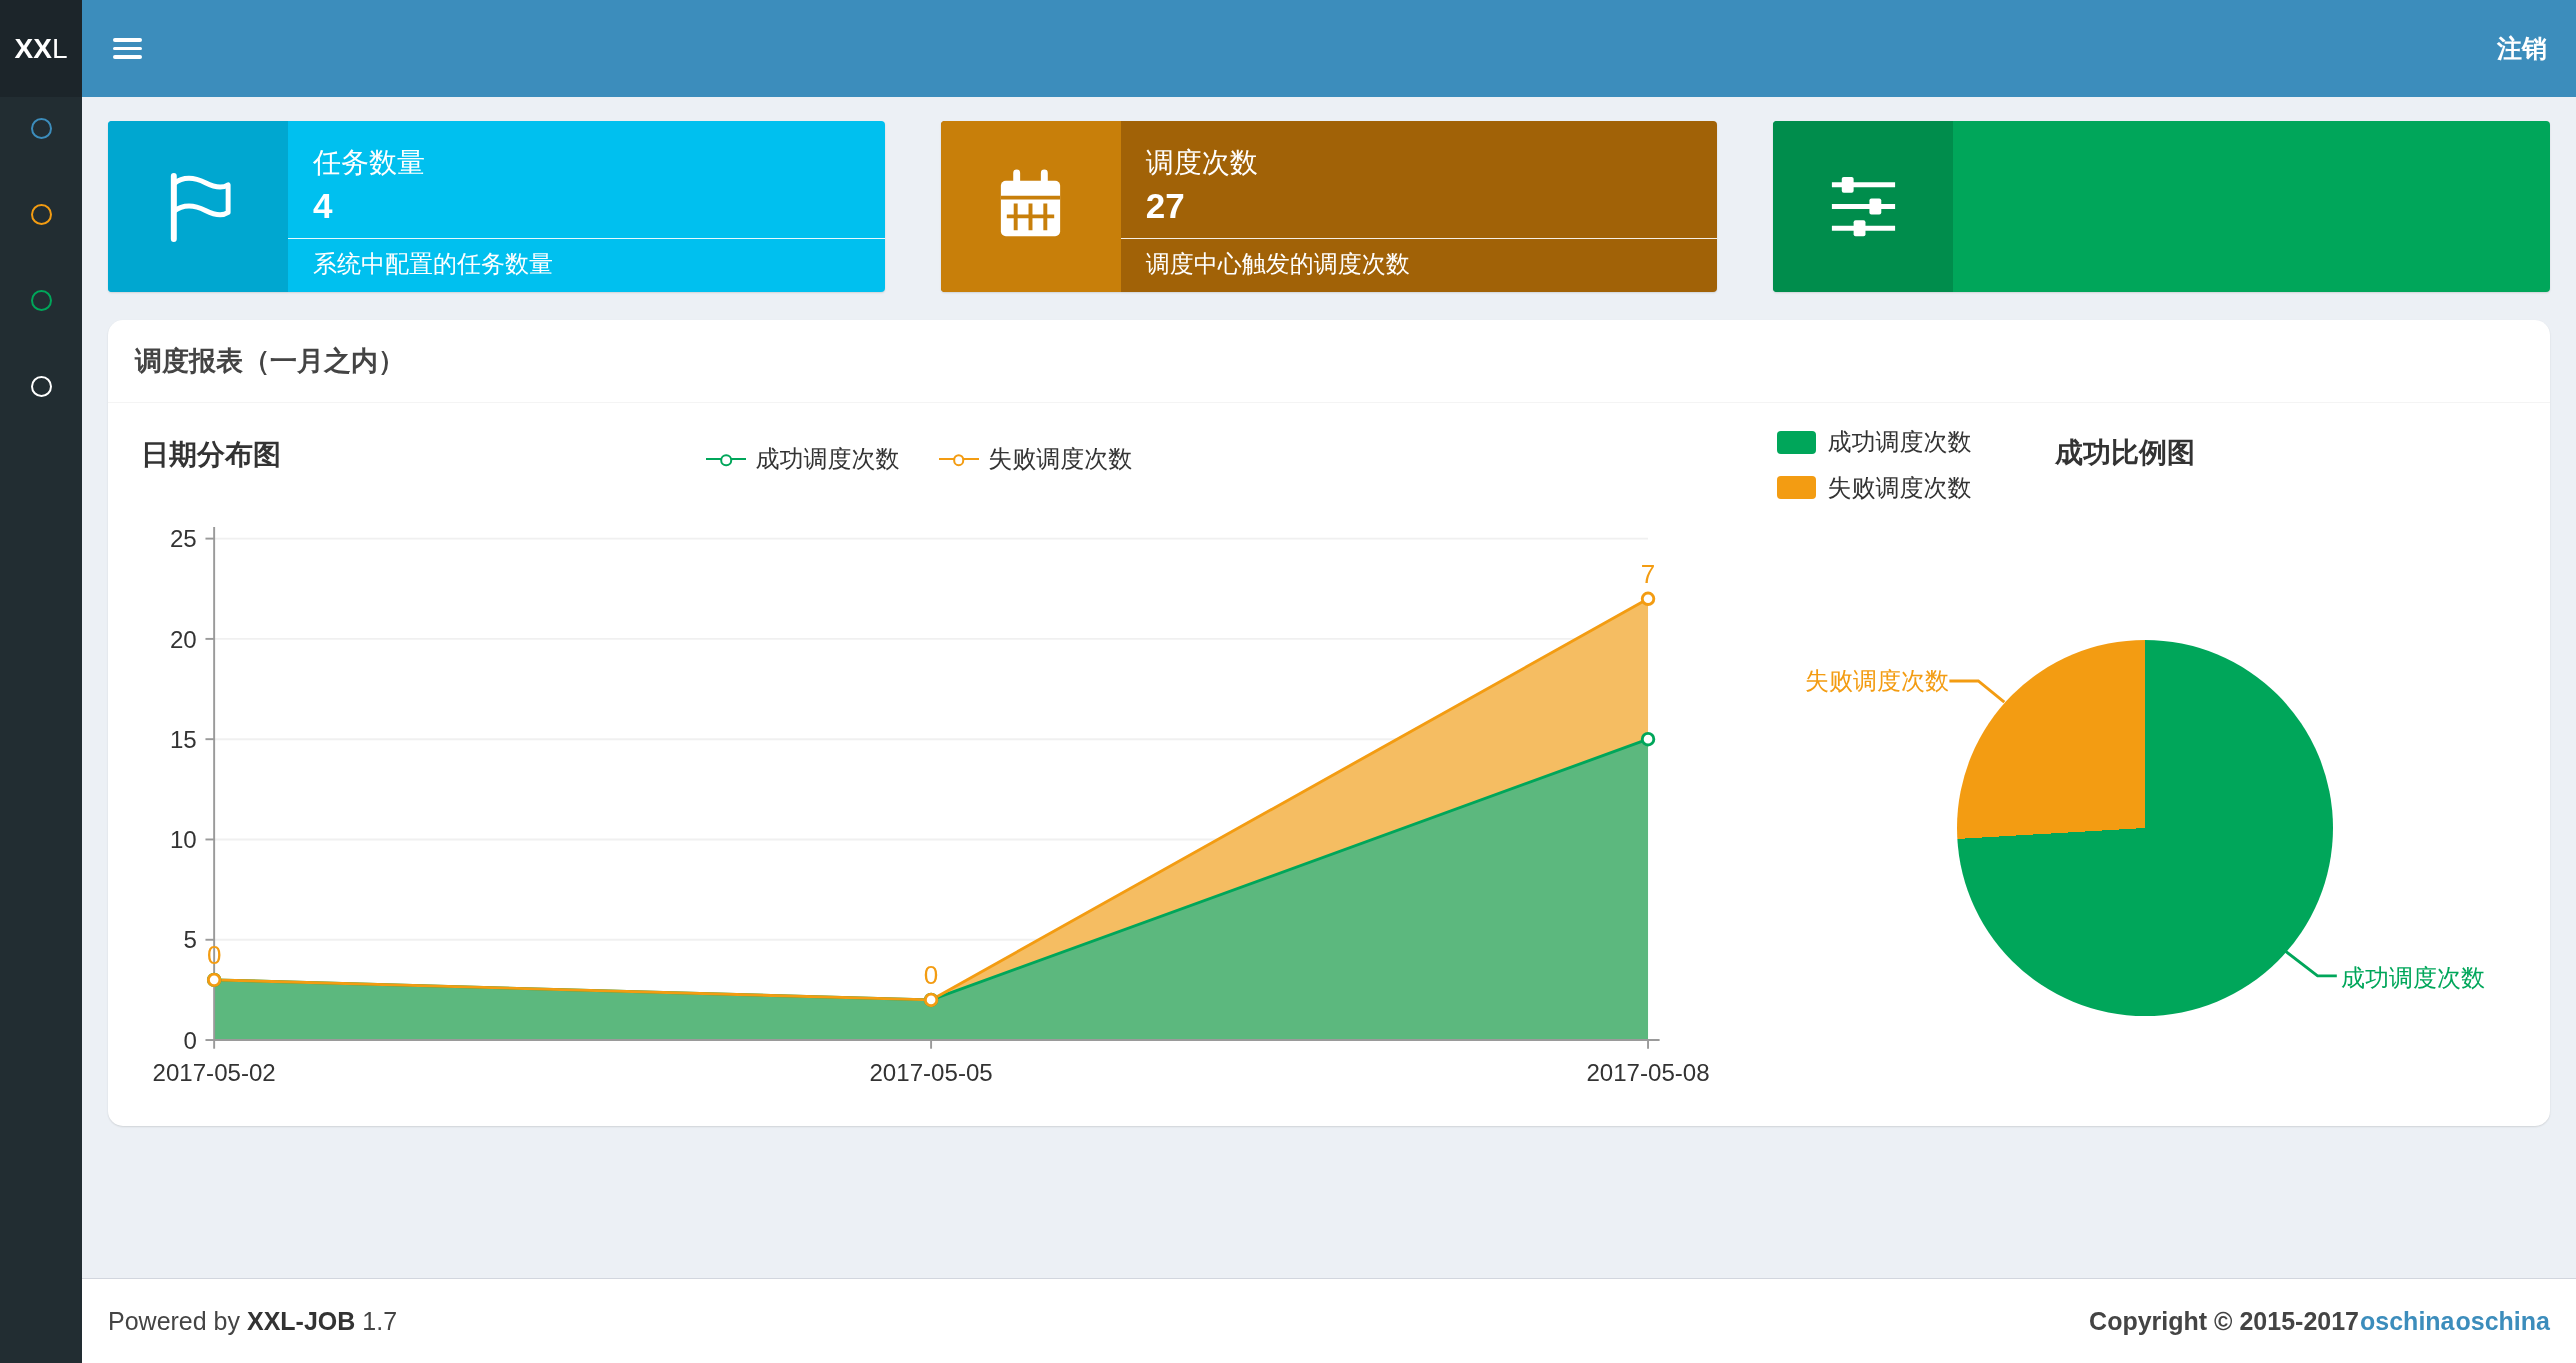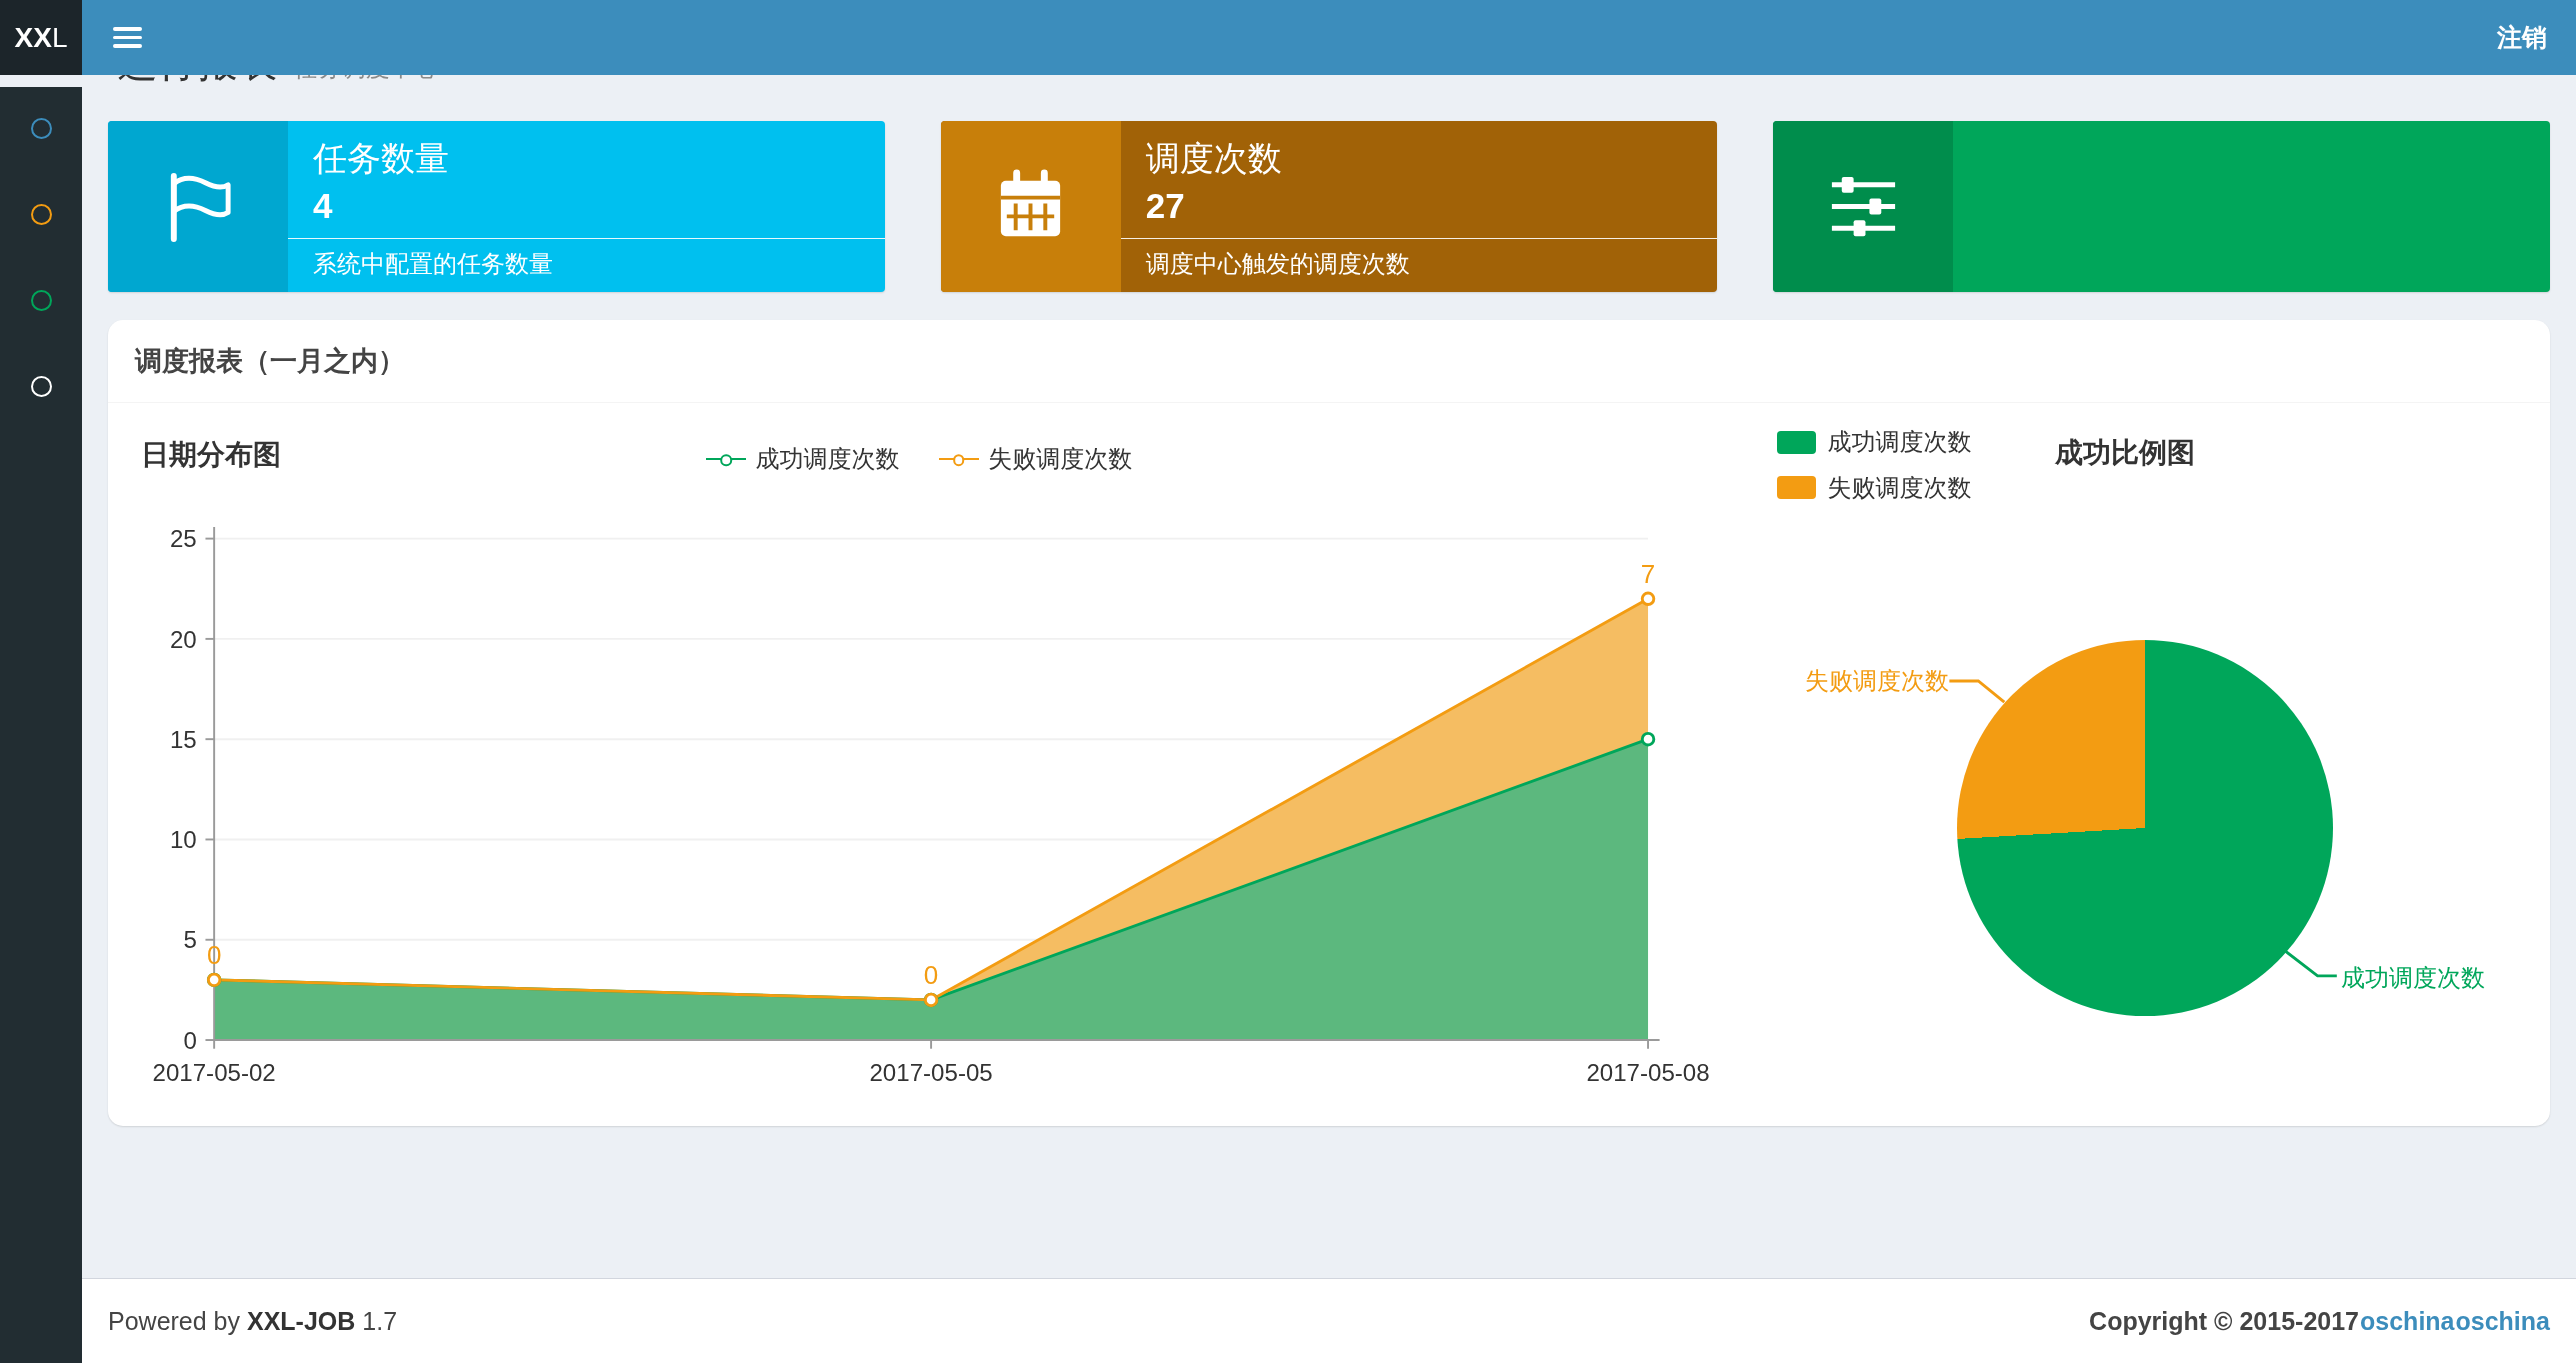--- a/index.html
+++ b/index.html
@@ -5,21 +5,21 @@
   * { box-sizing: border-box; margin: 0; padding: 0; }
   html,body { width: 2576px; height: 1363px; }
   body {
     font-family: "Liberation Sans", "DejaVu Sans", sans-serif;
     background: #ecf0f5;
     position: relative;
     overflow: hidden;
     color: #333;
   }
   
-  .navbar { position: absolute; top: 0; left: 0; right: 0; height: 75px; background: #3c8dbc; display: flex; align-items: stretch; z-index: 30; }
+  .navbar { position: absolute; top: 0; left: 0; right: 0; height: 97px; background: #3c8dbc; display: flex; align-items: stretch; z-index: 30; }
   .logo { width: 82px; background: #1c252a; color: #fff; display: flex; align-items: center; justify-content: center; font-size: 28px; letter-spacing: 0; cursor: pointer; }
   .logo b { font-weight: bold; }
   .logo span.rest { font-weight: 300; }
   .nav-toggle { padding: 0 31px; display: flex; align-items: center; color: #fff; cursor: pointer; }
   .bars { display: inline-block; width: 29px; }
   .bars i { display: block; height: 3.9px; background: #fff; border-radius: 1.9px; margin: 4.8px 0; }
   .nav-right { margin-left: auto; display: flex; align-items: stretch; }
   .logout { display: flex; align-items: center; padding: 0 29px; color: #fff; font-size: 25px; cursor: pointer; font-weight: bold; }
   
   .sidebar { position: absolute; top: 87px; left: 0; bottom: 0; width: 82px; background: #222d32; z-index: 20; padding-top: 31px; }
@@ -28,21 +28,21 @@
   
   .content { margin-left: 82px; padding: 0 26px; }
   .content-header { padding: 35px 0 0 9.6px; }
   .content-header h1 { font-size: 40px; font-weight: 500; color: #333; display: inline; }
   .content-header .sub { font-size: 24px; color: #8a8a8a; margin-left: 11.6px; font-weight: 400; }
   
   .info-row { display: flex; gap: 56px; margin-top: 31px; }
   .info-box { flex: 1; height: 171px; border-radius: 3.9px; color: #fff; display: flex; overflow: hidden; box-shadow: 0 1px 1.9px rgba(0,0,0,.12); }
   .ib-icon { width: 180px; display: flex; align-items: center; justify-content: center; }
   .ib-content { flex: 1; padding-top: 15.4px; display: flex; flex-direction: column; }
-  .ib-label { font-size: 34px; padding: 0 25px; }
+  .ib-label { font-size: 28px; padding: 0 25px; margin-top: 8px; }
   .ib-value { font-size: 35px; font-weight: bold; padding: 3.9px 25px 0; }
   .ib-divider { border: none; border-top: 1.9px solid rgba(255,255,255,.9); margin: 11.6px 0 9.6px; width: 100%; }
   .ib-desc { font-size: 24px; padding: 0 25px; }
   
   .panel { margin-top: 28px; background: #fff; border-radius: 15px; box-shadow: 0 1px 1.9px rgba(0,0,0,.12); }
   .panel-header { padding: 23px 27px; font-size: 27px; font-weight: bold; color: #444; border-bottom: 1.9px solid #f4f4f4; }
   .panel-body { position: relative; height: 723px; }
   .chart-title { position: absolute; font-size: 28px; font-weight: bold; color: #333; }
   #line-title { left: 33px; top: 33px; }
   #pie-title { left: 1947px; top: 31px; }

